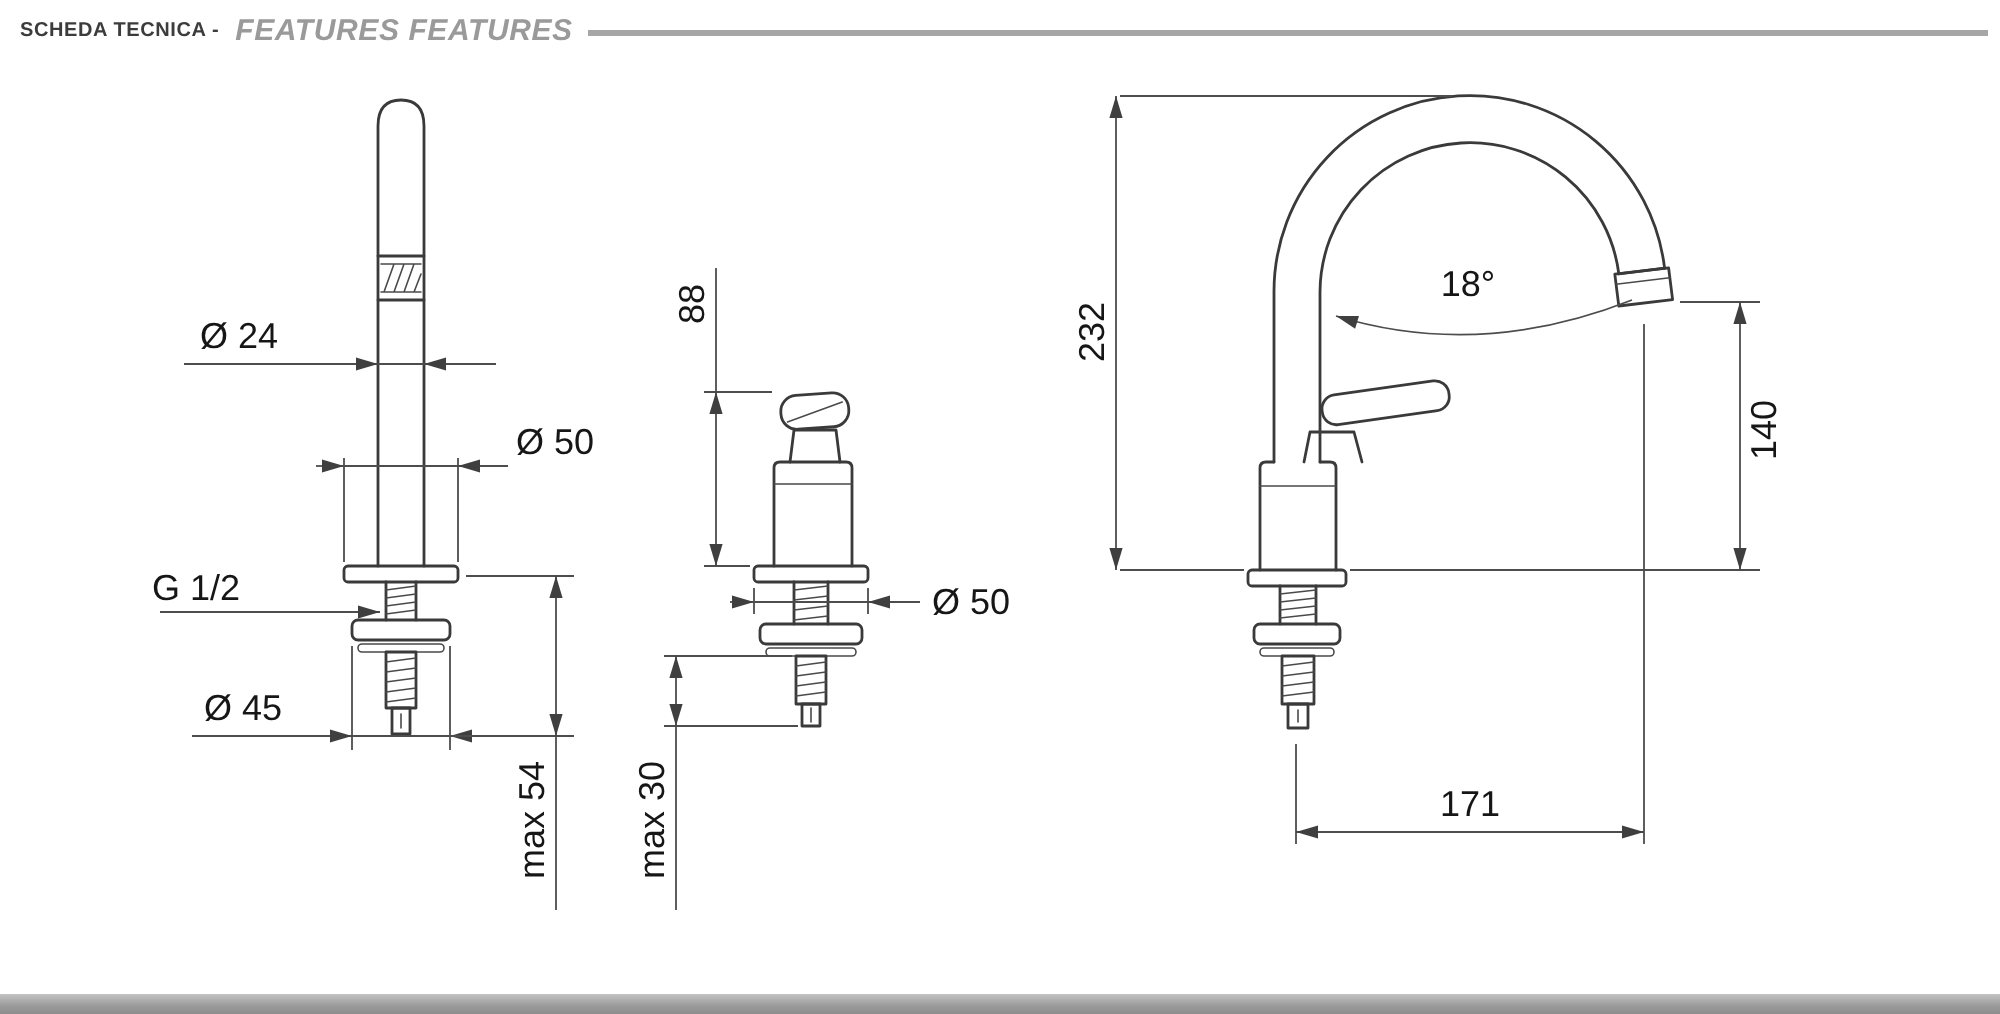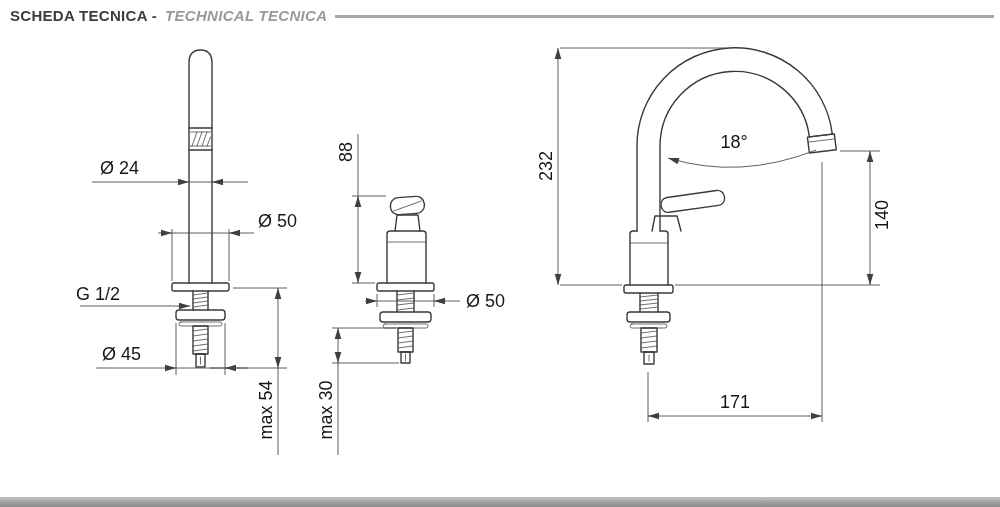--- a/index.html
+++ b/index.html
@@ -1,40 +1,40 @@
 <!DOCTYPE html>
 <html><head>
 <meta charset="utf-8">
 <style>
   html,body{margin:0;padding:0;background:#e9e9e9;}
   #page{position:relative;width:1000px;height:507px;background:#ffffff;overflow:hidden;
         font-family:"Liberation Sans",sans-serif;}
   
   #header{position:absolute;top:7px;left:10px;right:6px;display:flex;align-items:center;gap:8px;}
-  .title-primary{font-weight:bold;font-size:15px;letter-spacing:.3px;color:#3c3c3c;white-space:nowrap;}
+  .title-primary{font-weight:bold;font-size:10px;letter-spacing:.3px;color:#3c3c3c;white-space:nowrap;}
   .title-secondary{font-weight:bold;font-style:italic;font-size:15px;letter-spacing:.3px;color:#9a9a9a;white-space:nowrap;}
   .header-rule{flex:1;height:3px;background:#a6a6a6;margin-top:2px;}
   
   #footer-bar{position:absolute;left:0;right:0;bottom:0;height:10px;
               background:linear-gradient(180deg,#c3c3c3 0%,#9a9a9a 60%,#8d8d8d 100%);}
   
   svg{position:absolute;top:0;left:0;}
   .part{fill:none;stroke:#3a3a3a;stroke-width:1.4;stroke-linecap:round;stroke-linejoin:round;}
   .partthin{fill:none;stroke:#4a4a4a;stroke-width:.8;stroke-linecap:round;}
   .dim{fill:none;stroke:#4d4d4d;stroke-width:.9;stroke-linecap:butt;}
   .dimtext{font-family:"Liberation Sans",sans-serif;font-size:18px;fill:#161616;}
 </style>
 </head>
 <body>
 
 <div id="page">
 
   <div id="header">
     <span class="title-primary">SCHEDA TECNICA -</span>
-    <span class="title-secondary">TECHNICAL TECNICA</span>
+    <span class="title-secondary">FEATURES FEATURES</span>
     <span class="header-rule"></span>
   </div>
 
   <svg width="1000" height="496" viewBox="0 0 1000 496">
     <defs>
       <marker id="arr" markerUnits="userSpaceOnUse" markerWidth="14" markerHeight="10" refX="12.5" refY="5" orient="auto-start-reverse">
         <path d="M1.5,1.7 L12.5,5 L1.5,8.3 Z" fill="#3f3f3f"></path>
       </marker>
     </defs>
 

